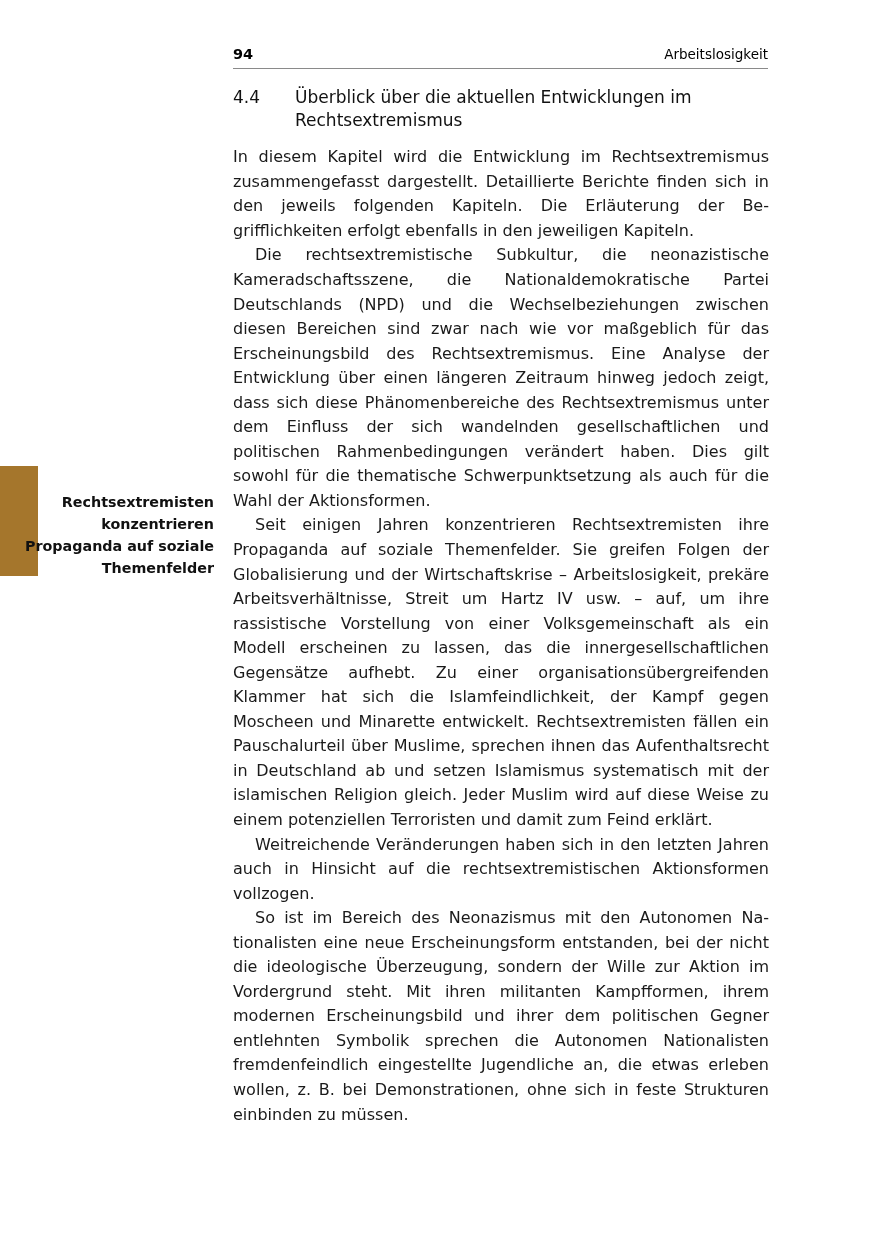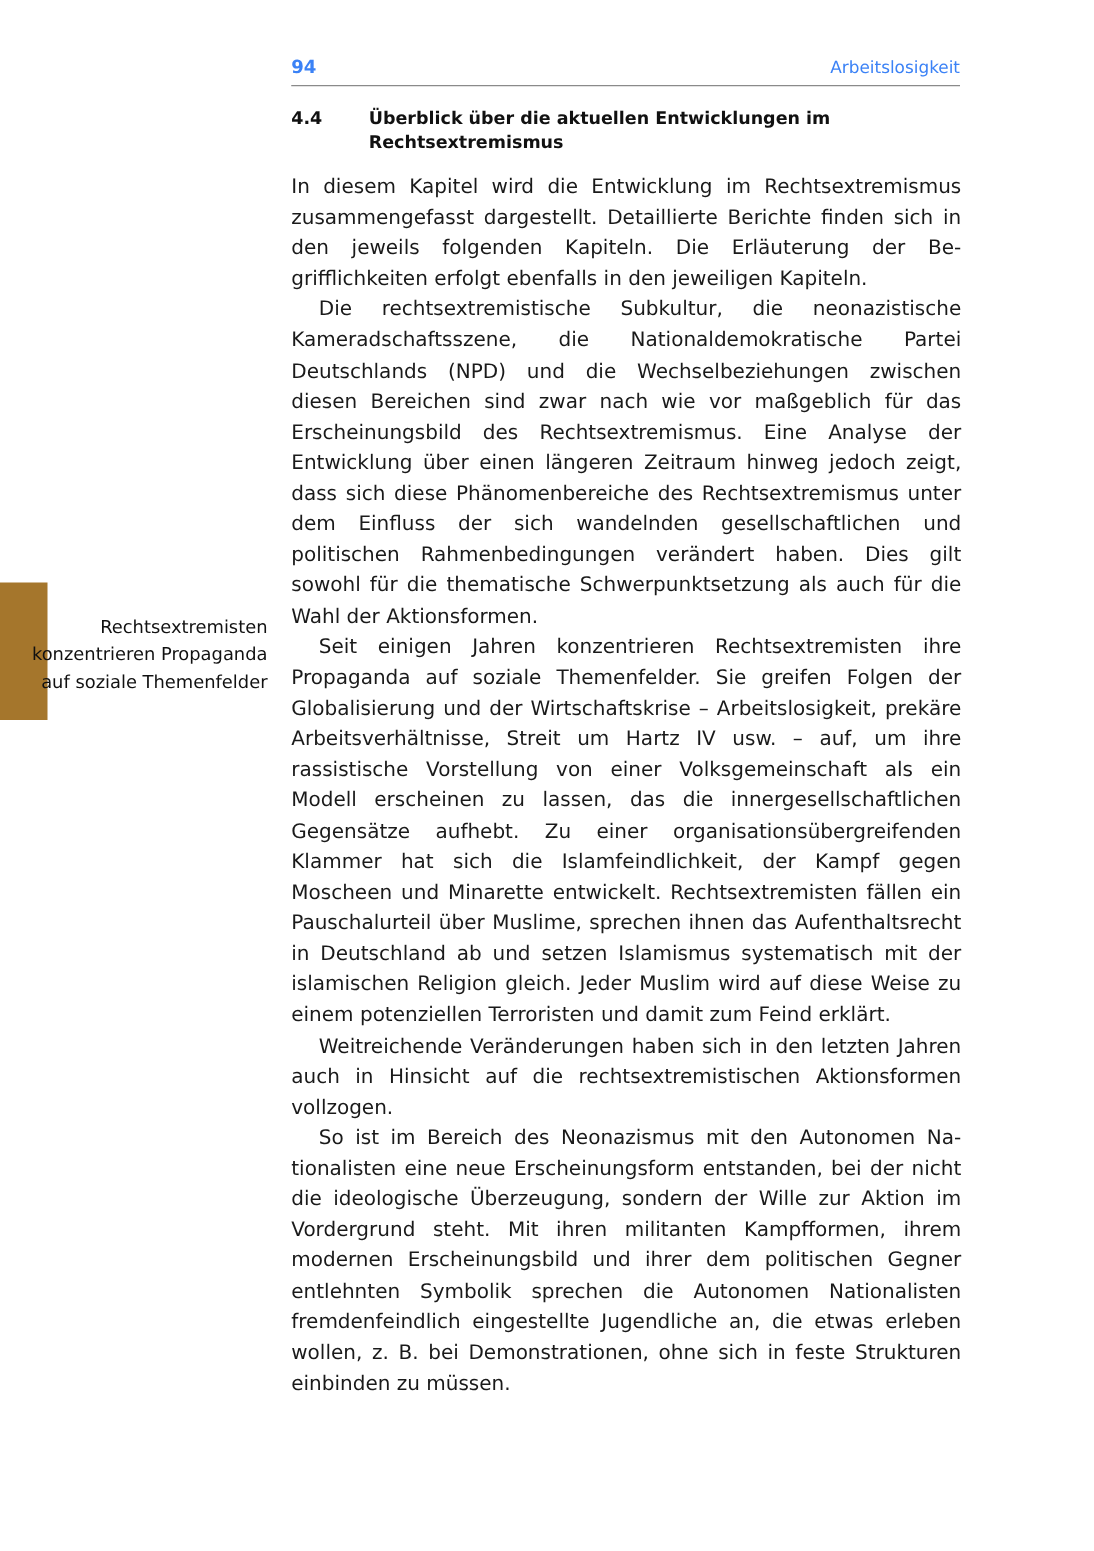--- a/index.html
+++ b/index.html
@@ -25,21 +25,21 @@
   
   .header-row {
     position: absolute;
     top: 46px;
     left: 233px;
     width: 535px;
     display: flex;
     justify-content: space-between;
     align-items: baseline;
     font-size: 13.5px;
-    color: #3b82f6;
+    color: #000000;
     padding-bottom: 6px;
     border-bottom: 1.2px solid #8a8a8a;
   }
   .header-row .folio {
     font-weight: bold;
     font-size: 14.5px;
   }
   .header-row .running-title {
     font-size: 13.5px;
   }
@@ -54,38 +54,38 @@
     background: #a5762c;
   }
 
   
   .margin-note {
     position: absolute;
     left: 20px;
     width: 194px;
     text-align: right;
     font-size: 14.3px;
-    font-weight: normal;
+    font-weight: bold;
     line-height: 1.55;
     color: #111111;
   }
   #margin-note-1 { top: 491px; }
   #margin-note-2 { top: 1083px; }
 
   
   .content {
     position: absolute;
     left: 233px;
     top: 86px;
     width: 536px;
   }
 
   h1.section-title {
-    font-size: 14px;
-    font-weight: bold;
+    font-size: 17px;
+    font-weight: normal;
     line-height: 1.33;
     margin: 0 0 14px 0;
     color: #111111;
     padding-left: 62px;
     text-indent: -62px;
   }
   h1.section-title .num {
     display: inline-block;
     width: 62px;
     text-indent: 0;

